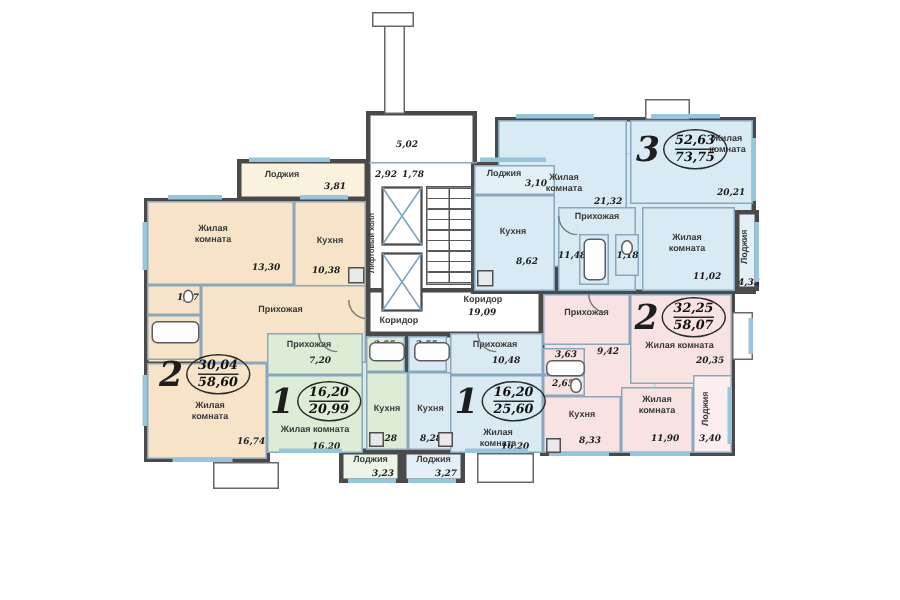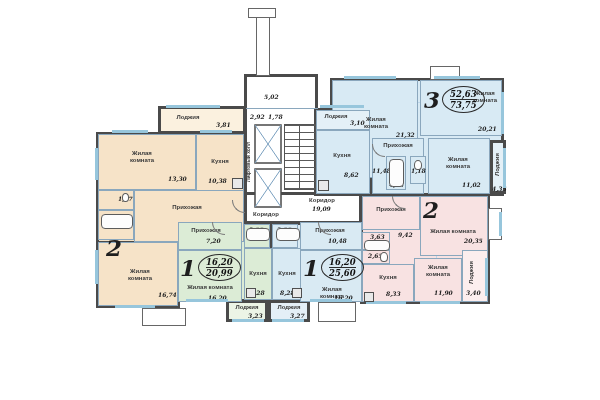--- a/index.html
+++ b/index.html
@@ -77,20 +77,24 @@
   <span class="dim" style="left:208px;top:178px;">10,38</span>
   <span class="dim" style="left:118px;top:196px;">1,67</span>
   <span class="dim" style="left:118px;top:216px;">2,48</span>
   <span class="lbl" style="left:162px;top:204px;width:50px;">Прихожая</span>
   <span class="dim" style="left:214px;top:226px;">11,80</span>
   <span class="lbl" style="left:118px;top:268px;width:44px;">Жилая комната</span>
   <span class="dim" style="left:158px;top:292px;">16,74</span>
 
   <div class="badge" style="left:106px;top:236px;">
     <span class="num">2</span>
+    <span class="oval">
+      <span class="a">30,04</span>
+      <span class="b">58,60</span>
+    </span>
   </div>
 
   <div class="room" style="left:178px;top:222px;width:64px;height:28px;background:#dcecd6;"></div>
   <div class="room" style="left:178px;top:250px;width:64px;height:52px;background:#dcecd6;"></div>
   <div class="room" style="left:244px;top:224px;width:26px;height:24px;background:#dcecd6;"></div>
   <div class="room" style="left:244px;top:248px;width:28px;height:52px;background:#dcecd6;"></div>
 
   <span class="lbl" style="left:182px;top:227px;width:48px;">Прихожая</span>
   <span class="dim" style="left:206px;top:238px;">7,20</span>
   <span class="lbl" style="left:186px;top:284px;width:48px;">Жилая комната</span>
@@ -182,20 +186,24 @@
   <span class="dim" style="left:434px;top:290px;">11,90</span>
   <span class="lbl" style="left:370px;top:274px;width:36px;">Кухня</span>
   <span class="dim" style="left:386px;top:291px;">8,33</span>
   <span class="dim" style="left:370px;top:234px;">3,63</span>
   <span class="dim" style="left:368px;top:253px;">2,65</span>
   <span class="lbl vert" style="left:468px;top:256px;height:32px;">Лоджия</span>
   <span class="dim" style="left:466px;top:290px;">3,40</span>
 
   <div class="badge" style="left:423px;top:198px;">
     <span class="num">2</span>
+    <span class="oval">
+      <span class="a">32,25</span>
+      <span class="b">58,07</span>
+    </span>
   </div>
 
   <svg style="left:254px;top:124px;" width="28" height="40">
     <rect x="1" y="1" width="26" height="38" fill="#fff" stroke="#4a4a4a" stroke-width="1.5"></rect>
     <line x1="1" y1="1" x2="27" y2="39" stroke="#7aa0c0" stroke-width="1"></line>
     <line x1="27" y1="1" x2="1" y2="39" stroke="#7aa0c0" stroke-width="1"></line>
   </svg>
   <svg style="left:254px;top:168px;" width="28" height="40">
     <rect x="1" y="1" width="26" height="38" fill="#fff" stroke="#4a4a4a" stroke-width="1.5"></rect>
     <line x1="1" y1="1" x2="27" y2="39" stroke="#7aa0c0" stroke-width="1"></line>

